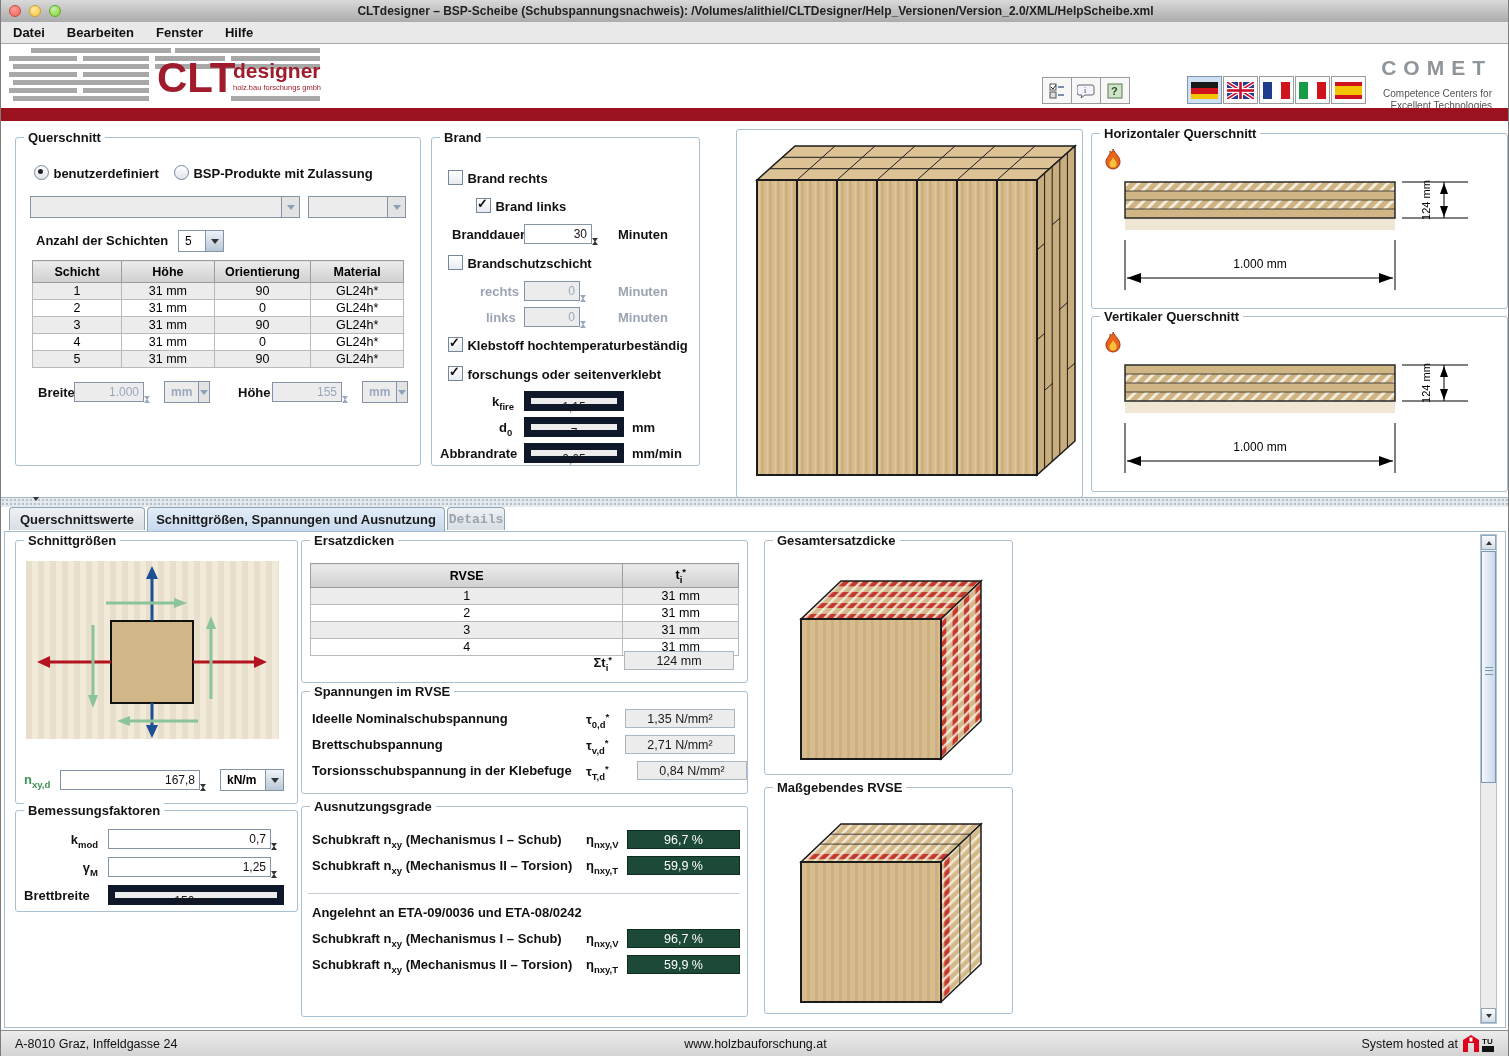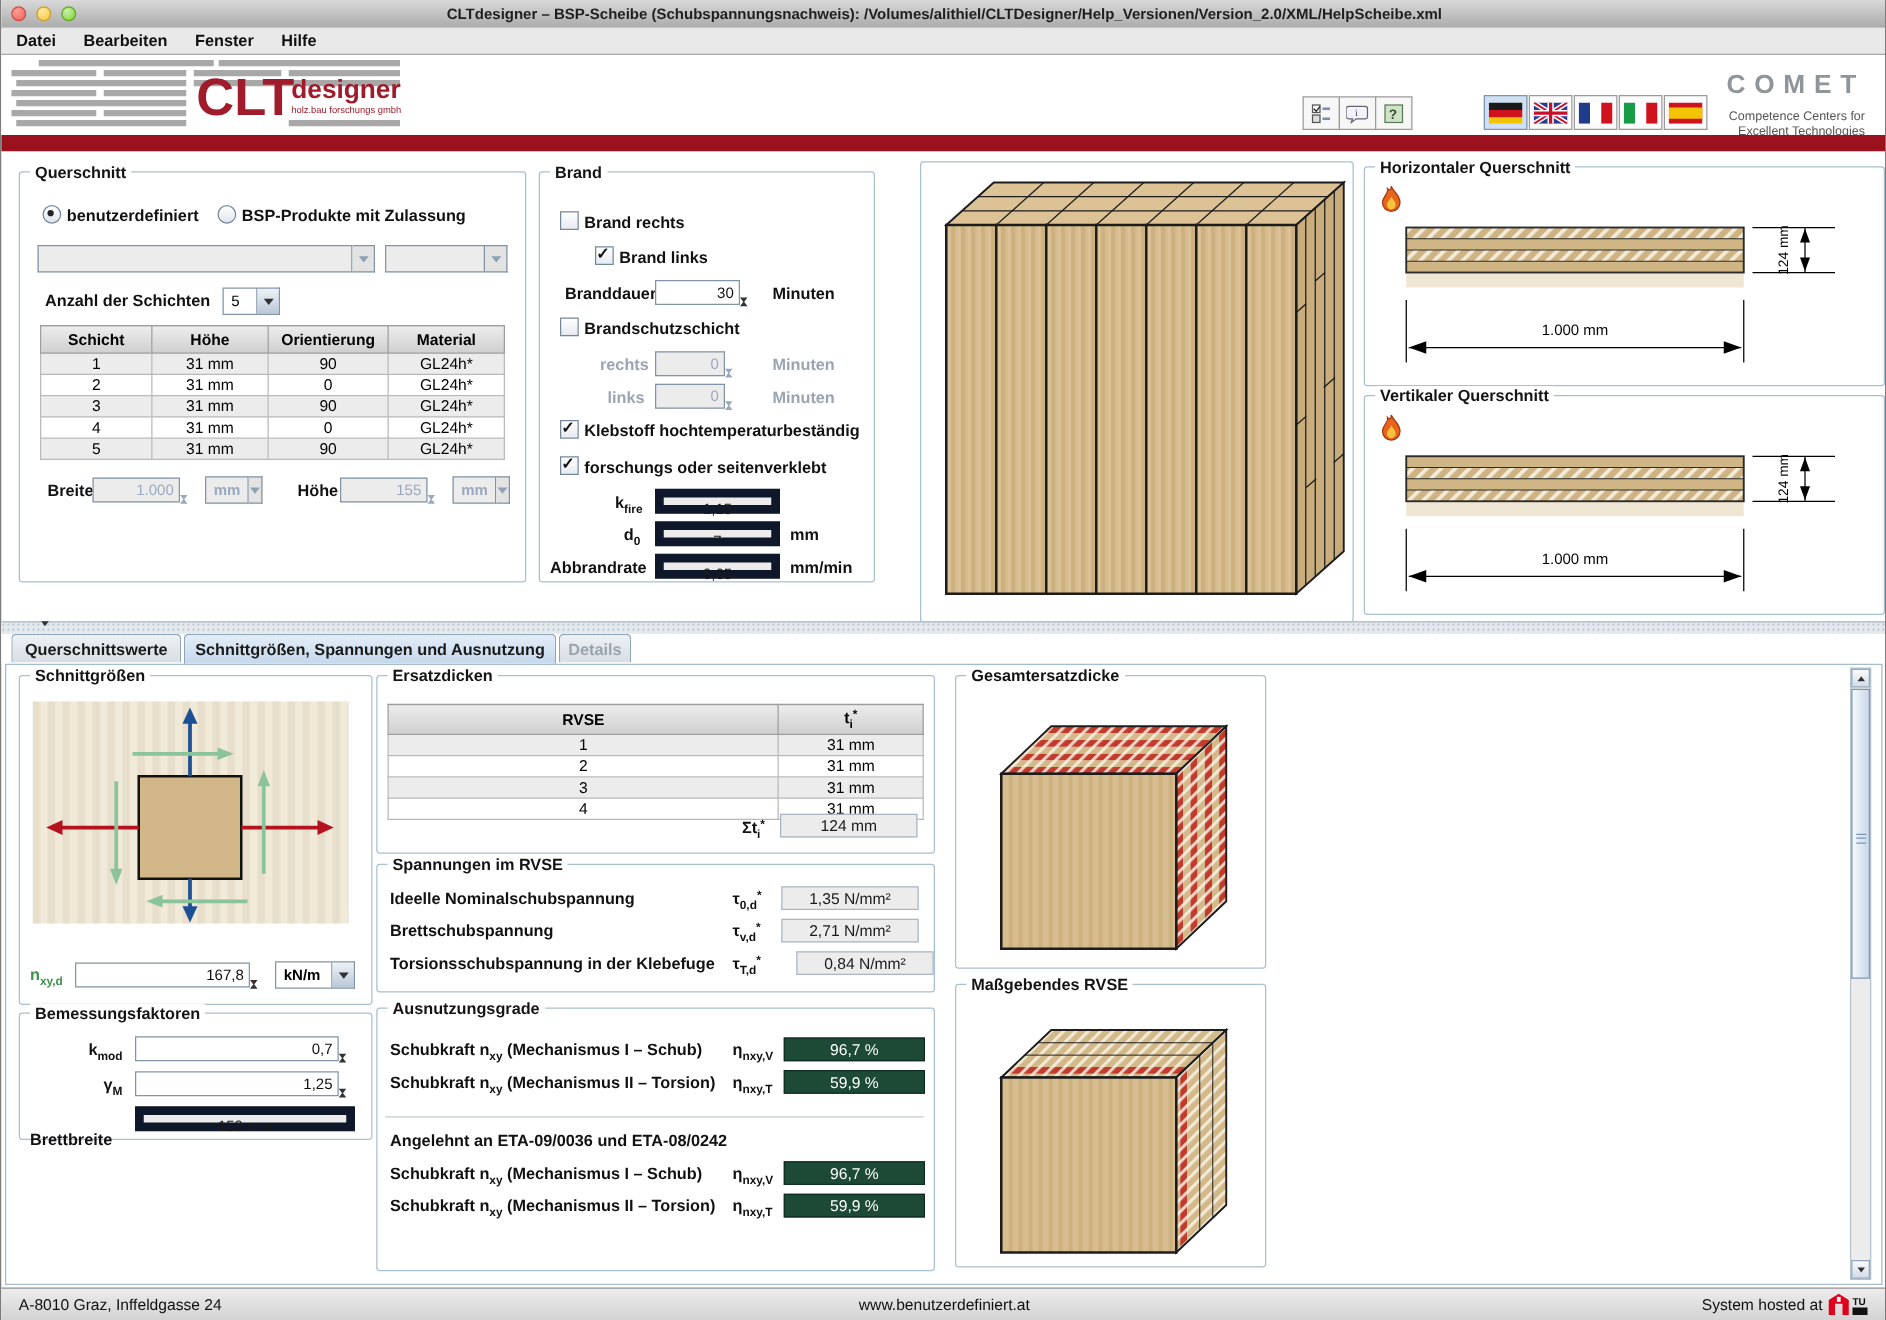--- a/index.html
+++ b/index.html
@@ -49,21 +49,21 @@
   table.jt{border-collapse:collapse;font-size:12.5px;}
   table.jt th{background:linear-gradient(#ececec,#cfcfcf);border:1px solid #9d9d9d;font-weight:bold;padding:2px 4px;height:17px;}
   table.jt td{border:1px solid #b9b9b9;text-align:center;padding:1px 4px;height:14px;}
   table.jt tr.odd td{background:#ececec;}
   table.jt tr.even td{background:#fff;}
   
   .divider{left:0;top:497px;width:1509px;height:10px;background:#e4e9ee;background-image:radial-gradient(#b4bec8 0.8px,transparent 0.8px);background-size:4px 4px;border-top:1px solid #aab6c2;}
   .tabbar{left:0;top:507px;width:1509px;height:24px;background:#fff;}
   .tab{position:absolute;top:0;height:23px;border:1px solid #8fa5b8;border-bottom:none;border-radius:4px 4px 0 0;display:flex;align-items:center;justify-content:center;font-size:13px;font-weight:bold;color:#1a1a1a;background:linear-gradient(#eef1f4,#d8dee4);box-sizing:border-box;}
   .tab.active{background:linear-gradient(#e3edf8,#c6d8ec);height:24px;z-index:2;}
-  .tab.disabled{color:#9aa4ae;}
+  .tab.disabled{color:#9aa4ae;font-family:Liberation Mono, monospace;}
   .content{left:3px;top:531px;width:1502px;height:497px;border:1px solid #a5bccf;background:#fff;box-sizing:border-box;}
   
   .sb{font-size:9.5px;vertical-align:-4px;font-weight:bold;}
   .sp{font-size:9.5px;vertical-align:4px;font-weight:bold;}
   .greenbox{box-sizing:border-box;background:#1d4a37;border:1px solid #0e2d20;color:#fff;font-size:12.5px;text-align:center;padding:2px 4px;height:19px;}
   .valbox{box-sizing:border-box;background:#ececec;border:1px solid #aab6c2;color:#1a1a1a;font-size:12.5px;text-align:center;padding:2px 4px;height:19px;}
   
   .sbar{left:1479px;top:534px;width:17px;height:490px;background:#ececec;border:1px solid #b5c2cf;box-sizing:border-box;}
   .sbtn{position:absolute;left:0;width:15px;height:15px;background:linear-gradient(#fafbfc,#d3dde7);border:1px solid #93a7ba;box-sizing:border-box;display:flex;align-items:center;justify-content:center;}
   .sthumb{position:absolute;left:0;top:16px;width:15px;height:232px;background:linear-gradient(90deg,#f4f8fc,#c9d9ea);border:1px solid #7d97b0;box-sizing:border-box;}
@@ -540,21 +540,21 @@
         </span>
     </div>
     <div class="abs lbl" style="left:10px;top:49px;width:72px;text-align:right;"><span>γ</span><span class="sb">M</span></div>
     <div class="abs" style="left:92px;top:46px;display:flex;">
       <span class="field" style="width:163px;">1,25</span>
       <span class="spb">
           <span><span class="tri-up"></span></span>
           <span><span class="tri-down"></span></span>
         </span>
     </div>
-    <div class="abs lbl" style="left:8px;top:93px;">Brettbreite</div>
+    <div class="abs lbl" style="left:8px;top:77px;">Brettbreite</div>
     <div class="abs ro" style="left:92px;top:74px;width:176px;">150 mm</div>
   </div>
 
   <div class="abs tpanel" style="left:300px;top:540px;width:445px;height:141px;">
     <span class="ptitle">Ersatzdicken</span>
     <table class="jt abs" style="left:8px;top:22px;width:429px;">
       <tbody>
           <tr>
         <th style="width:73%;">RVSE</th>
         <th style="width:27%;"><span>t</span><span class="sb">i</span><span class="sp">*</span></th>
@@ -699,21 +699,21 @@
     <div class="sthumb">
         <span class="grip"></span>
       </div>
     <div class="sbtn" style="top:473px;">
         <span class="tri-down"></span>
       </div>
   </div>
 
   <div class="abs footer">
     <span class="abs" style="left:14px;top:6px;">A-8010 Graz, Inffeldgasse 24</span>
-    <span class="abs" style="left:0;width:1509px;top:6px;text-align:center;">www.benutzerdefiniert.at</span>
+    <span class="abs" style="left:0;width:1509px;top:6px;text-align:center;">www.holzbauforschung.at</span>
     <span class="abs" style="right:52px;top:6px;">System hosted at</span>
     <svg class="abs" style="right:14px;top:3px;" width="34" height="20" viewBox="0 0 34 20">
       <polygon points="1,6 9,1 17,6 17,18 12,18 12,9 6,9 6,18 1,18" fill="#e0001b"></polygon>
       <rect x="7.5" y="3.5" width="3" height="4" fill="#fff"></rect>
       <text x="20" y="10" font-size="8" font-weight="bold" fill="#111" font-family="Liberation Sans, sans-serif">TU</text>
       <rect x="20" y="12" width="12" height="6" fill="#111"></rect>
     </svg>
   </div>
 
 </div>

